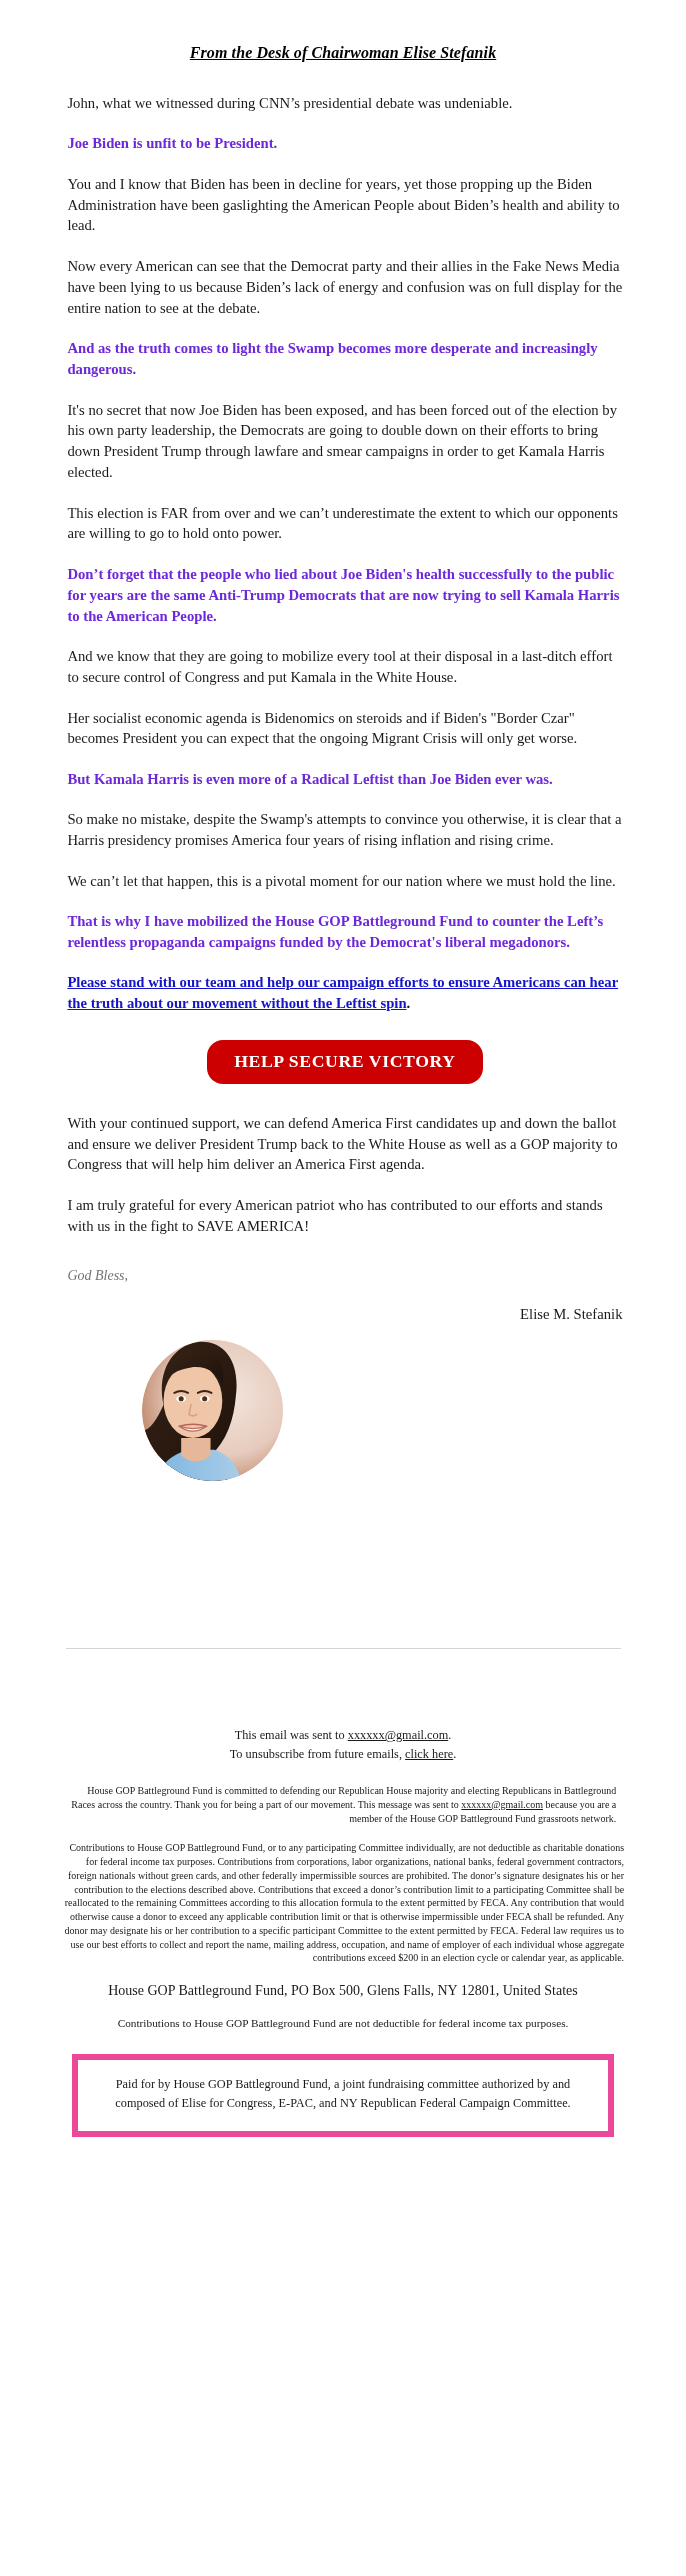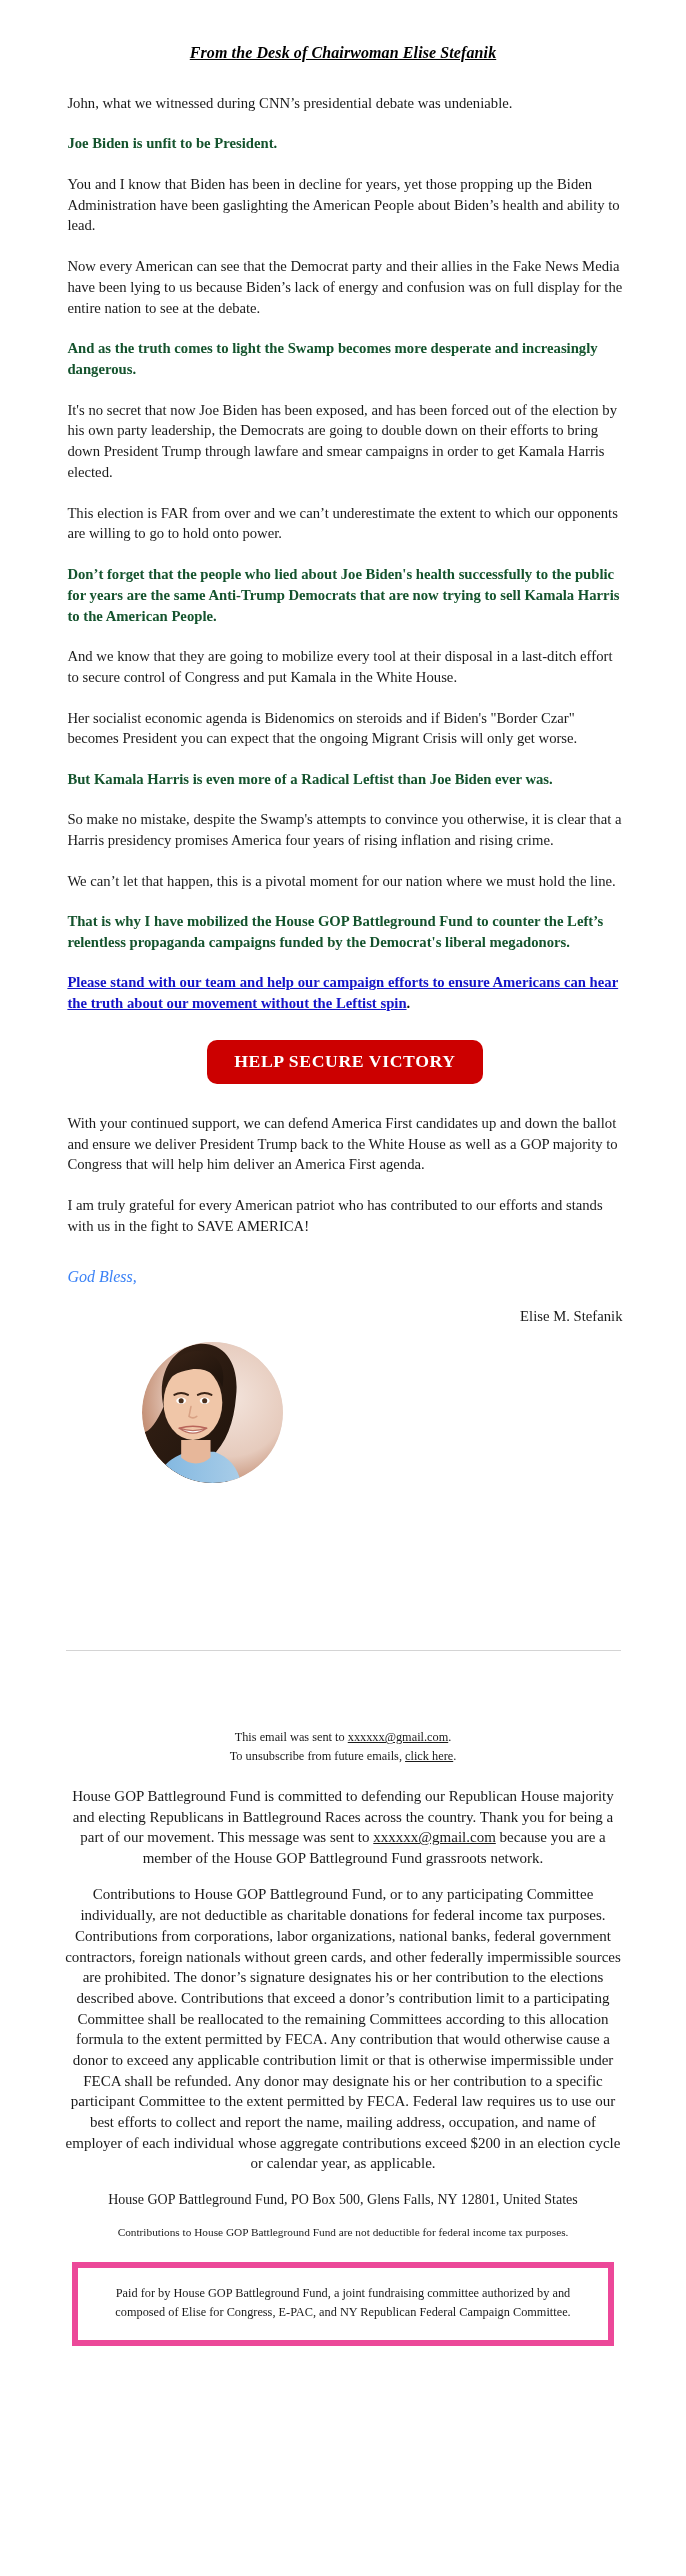--- a/index.html
+++ b/index.html
@@ -45,21 +45,21 @@
   }
   p.para {
     font-size: 14.7px;
     line-height: 1.42;
     margin: 0 0 19.6px 0;
     color: #1a1a1a;
     text-align: left;
   }
   p.para.bold {
     font-weight: bold;
-    color: #14532d;
+    color: #6d28d9;
   }
   p.para.link-para {
     font-weight: bold;
   }
   a.inline-link {
     color: #1414c8;
     text-decoration: underline;
     font-weight: bold;
   }
 
@@ -69,34 +69,34 @@
     margin: 25.5px 0 29px 0;
   }
   .cta-button {
     display: inline-block;
     background: #cc0000;
     color: #ffffff;
     font-weight: bold;
     font-size: 17.7px;
     letter-spacing: 0.6px;
     padding: 11.8px 27.5px 12.7px 27.5px;
-    border-radius: 10px;
+    border-radius: 16px;
     text-decoration: none;
     border: none;
     font-family: "Liberation Serif", "DejaVu Serif", serif;
     line-height: 1.1;
     cursor: pointer;
   }
 
   
   .sig-closing {
     font-style: italic;
-    font-size: 16px;
+    font-size: 14px;
     margin: 31px 0 21.6px 0;
-    color: #3b82f6;
+    color: #737373;
   }
   .sig-name-block {
     font-size: 14.7px;
     line-height: 1.32;
     margin: 0 0 15.7px 0;
     color: #1a1a1a;
     text-align: right;
   }
   .portrait {
     width: 141px;
@@ -134,25 +134,26 @@
     font-size: 12.3px;
     line-height: 1.55;
     color: #1a1a1a;
     margin: 0 0 19.6px 0;
   }
   .footer-sent a, .footer-legal a {
     color: #1a1a1a;
     text-decoration: underline;
   }
   .footer-legal {
-    font-size: 15px;
+    font-size: 10px;
     line-height: 1.38;
     color: #1a1a1a;
     margin: 0 0 15.7px 0;
     padding: 0 13.7px;
+    text-align: right;
   }
   .footer-legal.tight {
     padding: 0 5.9px;
   }
   .footer-address {
     font-size: 14px;
     line-height: 1.4;
     color: #1a1a1a;
     margin: 0 0 15.7px 0;
   }

